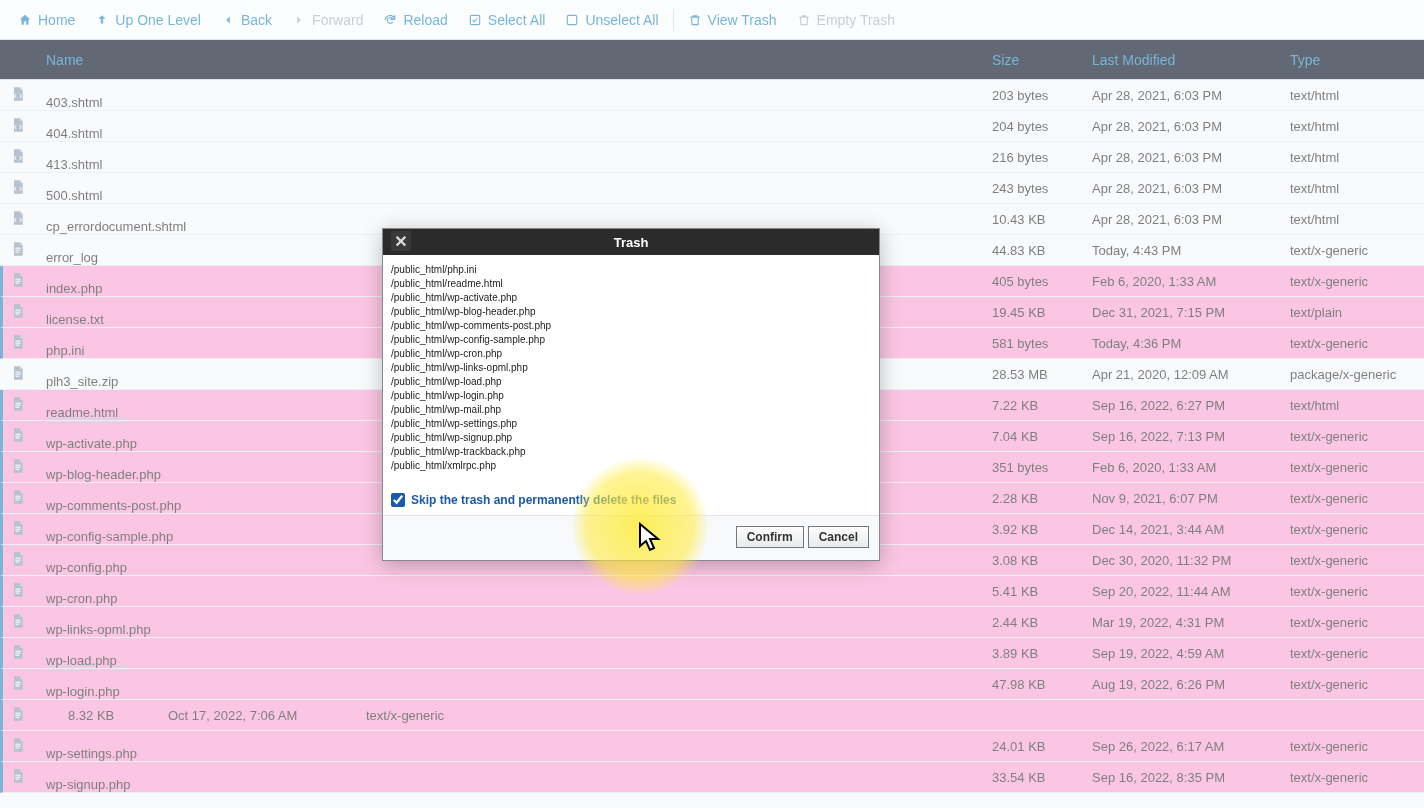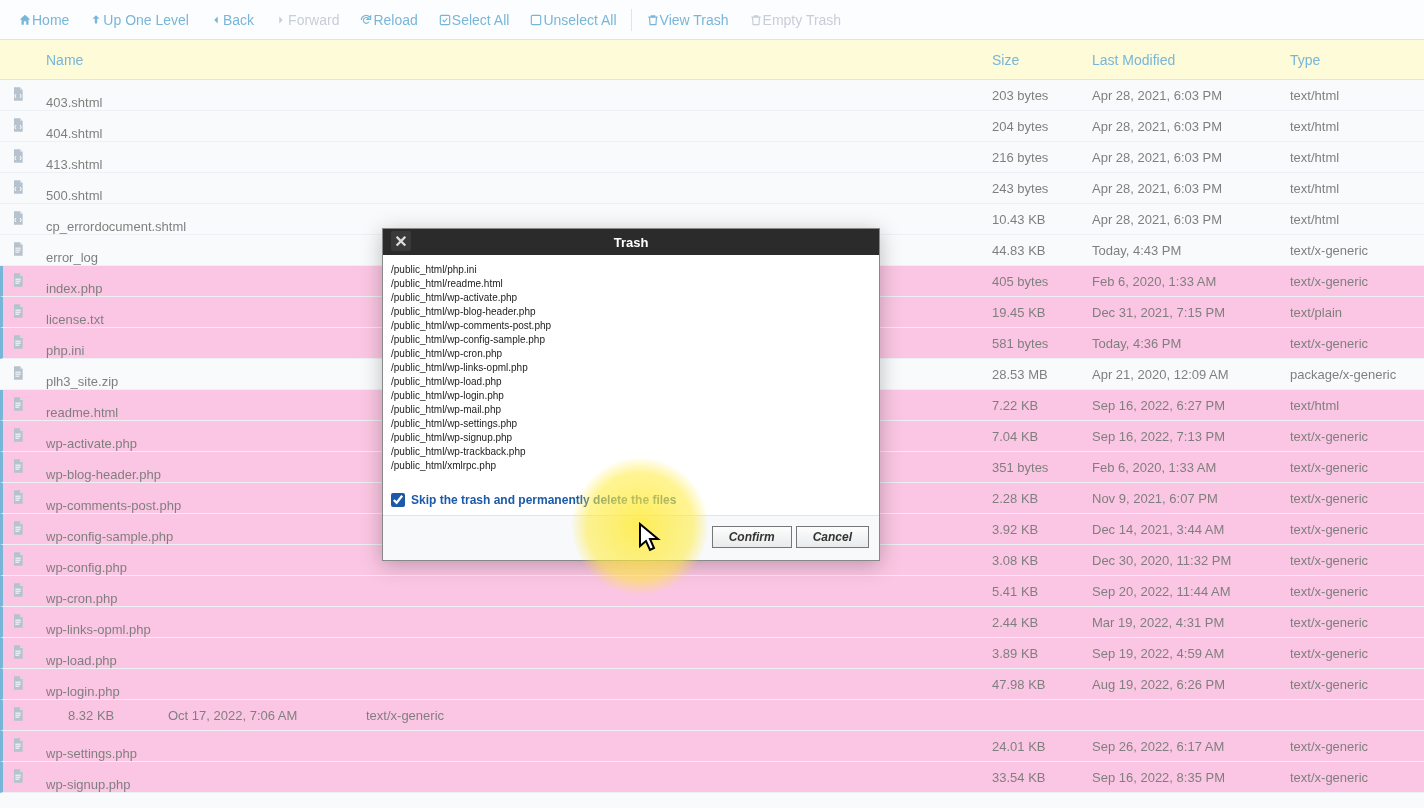--- a/index.html
+++ b/index.html
@@ -23,39 +23,39 @@
   display: flex;
   align-items: center;
   padding: 4px 8px;
   border-bottom: 1px solid #cfd6de;
   background: #fbfcfe;
   height: 40px;
 }
 .toolbar-item {
   display: flex;
   align-items: center;
-  gap: 0;
+  gap: 6px;
   padding: 4px 10px;
   color: #2f8fc4;
   cursor: pointer;
   font-size: 14px;
 }
 .toolbar-item.disabled { color: #a9b4c0; }
 .toolbar-sep {
   width: 1px; height: 22px; background: #d0d7df; margin: 0 4px;
 }
 .icon { display: inline-flex; width: 14px; height: 14px; }
 .icon svg { width: 100%; height: 100%; }
 .table { width: 100%; }
 .thead {
   display: flex;
   align-items: center;
   padding: 6px 10px 6px 46px;
   border-bottom: 1px solid #cfd6de;
-  background: #fef9c3;
+  background: #0f172a;
   color: #2f8fc4;
   font-size: 14px;
   height: 40px;
 }
 .col-name { flex: 1; }
 .col-size { width: 100px; }
 .col-mod  { width: 198px; }
 .col-type { width: 124px; }
 .tbody { }
 .row {
@@ -145,28 +145,27 @@
 .modal-check input { width: 14px; height: 14px; accent-color: #1a5aa8; }
 .modal-footer {
   display: flex;
   justify-content: flex-end;
   gap: 4px;
   padding: 10px 10px 12px;
   border-top: 1px solid #e0e4ea;
   background: #f7f9fb;
 }
 .modal-footer button {
-  padding: 3px 16px;
+  padding: 3px 10px;
   font-size: 12px;
   border: 1px solid #777;
   background: linear-gradient(#fdfdfd,#e8eaec);
   cursor: pointer;
   font-weight: bold;
   color: #333;
-  font-style: italic;
 }
 .highlight-ring {
   position: absolute;
   left: 572px;
   top: 458px;
   width: 136px;
   height: 136px;
   border-radius: 50%;
   background: radial-gradient(circle, rgba(255,235,59,0.85) 0%, rgba(255,235,59,0.55) 55%, rgba(255,235,59,0) 72%);
   z-index: 20;

